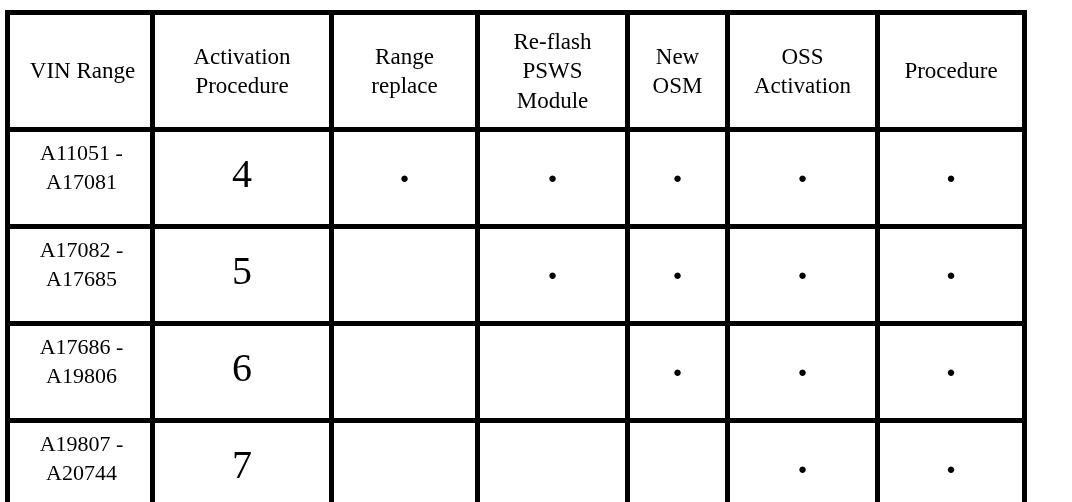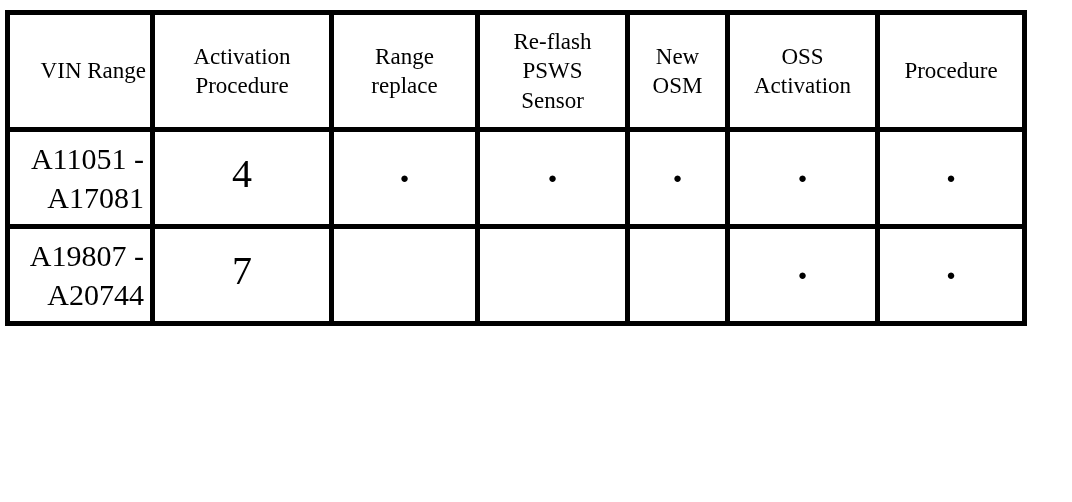--- a/index.html
+++ b/index.html
@@ -32,30 +32,30 @@
     font-weight: normal;
     font-size: 23px;
     line-height: 1.28;
     text-align: center;
     vertical-align: middle;
     height: 108px;
     white-space: pre-line;
     padding: 2px 4px;
   }
   .doc-table th.vin-head {
-    text-align: right;
+    text-align: center;
     padding-left: 9px;
   }
   .doc-table td {
     height: 81px;
   }
   .doc-table td.vin-cell {
-    font-size: 30px;
+    font-size: 22px;
     line-height: 1.3;
-    text-align: right;
+    text-align: center;
     vertical-align: top;
     padding: 7px 6px 2px 9px;
     white-space: pre-line;
   }
   .doc-table td.num-cell {
     font-size: 40px;
     text-align: center;
     vertical-align: middle;
     padding-bottom: 10px;
   }
@@ -81,40 +81,60 @@
   </colgroup>
   <thead>
     <tr>
       <th class="vin-head">VIN Range</th>
       <th>Activation
 Procedure</th>
       <th>Range
 replace</th>
       <th>Re-flash
 PSWS
-Sensor</th>
+Module</th>
       <th>New
 OSM</th>
       <th>OSS
 Activation</th>
       <th>Procedure</th>
     </tr>
   </thead>
   <tbody>
     <tr>
       <td class="vin-cell">A11051 -
 A17081</td>
       <td class="num-cell">4</td>
       <td class="dot-cell">●</td>
       <td class="dot-cell">●</td>
       <td class="dot-cell">●</td>
       <td class="dot-cell">●</td>
       <td class="dot-cell">●</td>
     </tr>
     <tr>
+      <td class="vin-cell">A17082 -
+A17685</td>
+      <td class="num-cell">5</td>
+      <td class="dot-cell"></td>
+      <td class="dot-cell">●</td>
+      <td class="dot-cell">●</td>
+      <td class="dot-cell">●</td>
+      <td class="dot-cell">●</td>
+    </tr>
+    <tr>
+      <td class="vin-cell">A17686 -
+A19806</td>
+      <td class="num-cell">6</td>
+      <td class="dot-cell"></td>
+      <td class="dot-cell"></td>
+      <td class="dot-cell">●</td>
+      <td class="dot-cell">●</td>
+      <td class="dot-cell">●</td>
+    </tr>
+    <tr>
       <td class="vin-cell">A19807 -
 A20744</td>
       <td class="num-cell">7</td>
       <td class="dot-cell"></td>
       <td class="dot-cell"></td>
       <td class="dot-cell"></td>
       <td class="dot-cell">●</td>
       <td class="dot-cell">●</td>
     </tr>
   </tbody>

